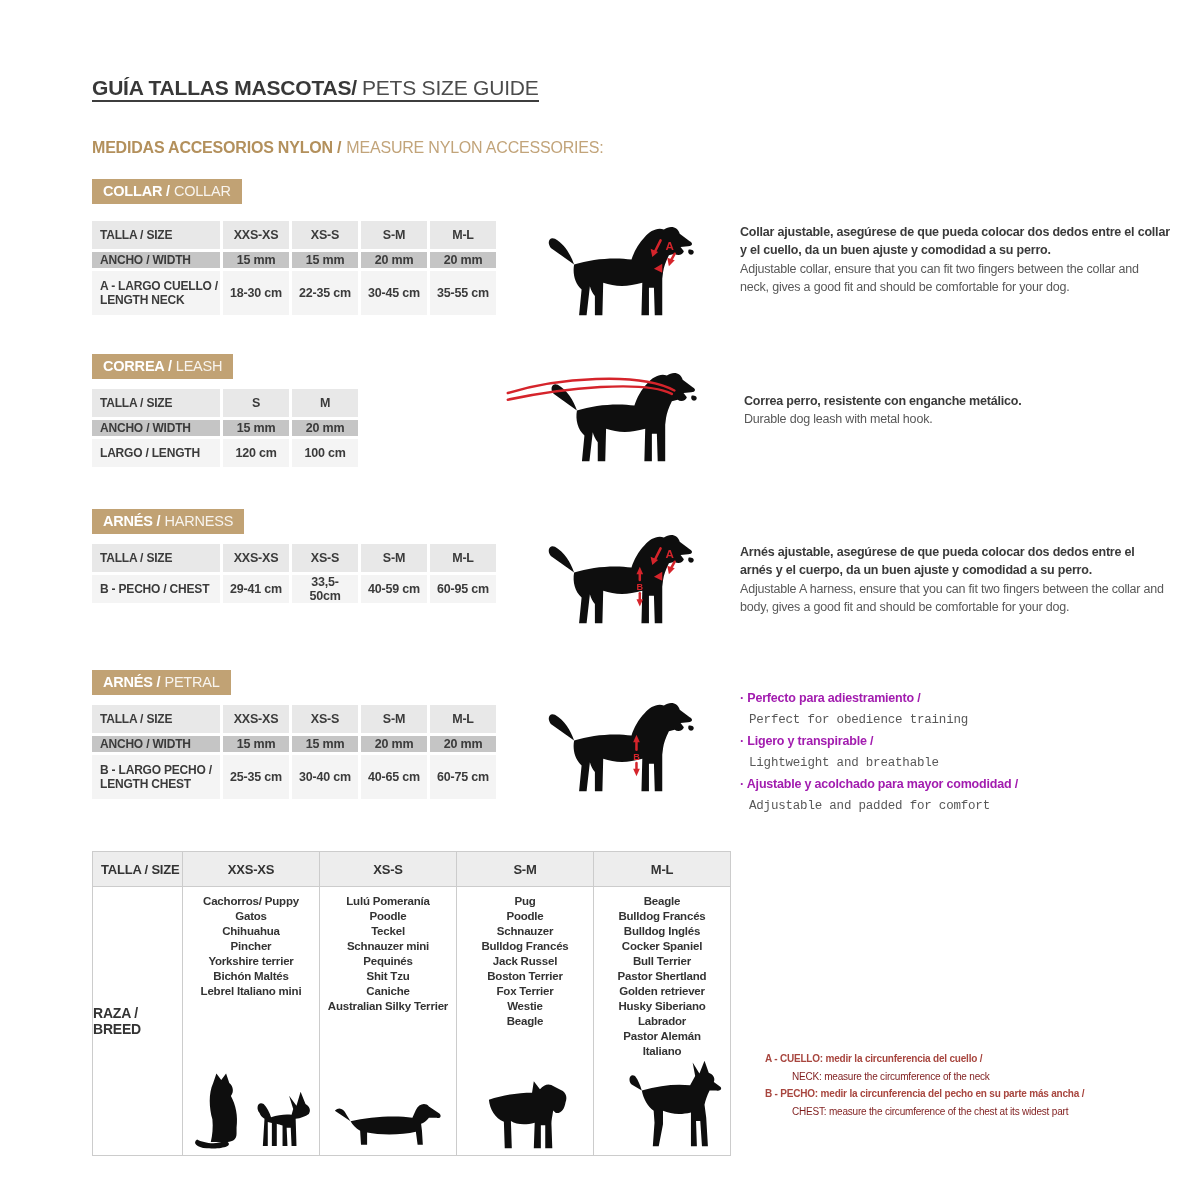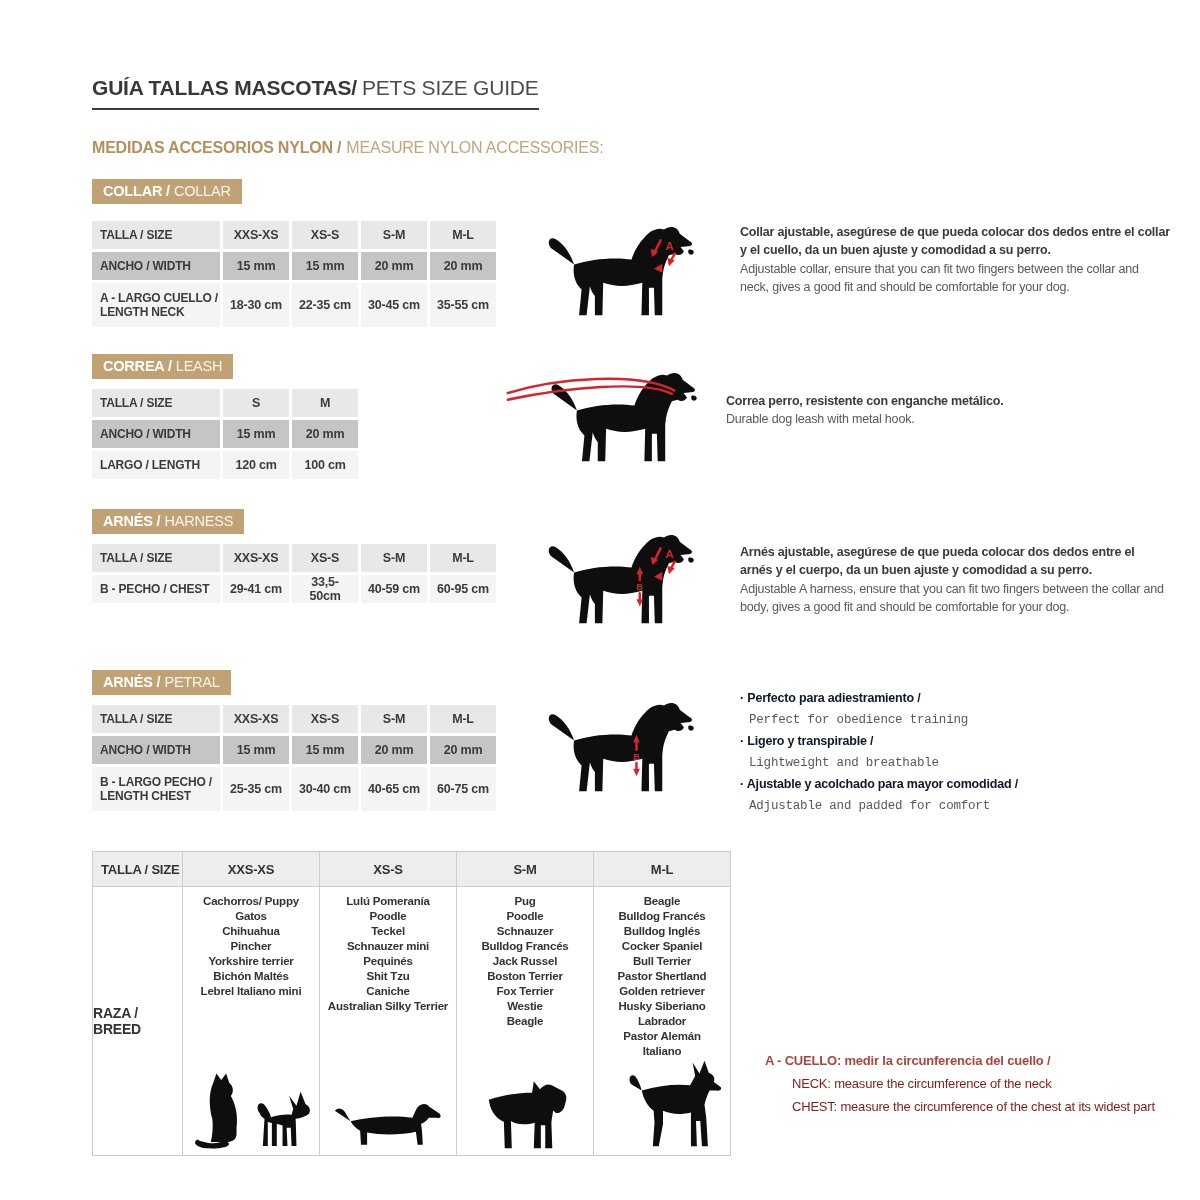--- a/index.html
+++ b/index.html
@@ -2,66 +2,66 @@
 <html><head>
 <meta charset="utf-8">
 <style>
   html,body{margin:0;padding:0;background:#ffffff;}
   #canvas{position:relative;width:1200px;height:1200px;background:#ffffff;
           font-family:"Liberation Sans",sans-serif;color:#3b3b3b;overflow:hidden;}
   .abs{position:absolute;}
 
   
   .title{font-size:21px;font-weight:700;color:#383838;display:inline-block;
-         border-bottom:2px solid #3d3d3d;padding-bottom:8px;letter-spacing:-0.2px;}
+         border-bottom:2px solid #3d3d3d;letter-spacing:-0.2px;}
   .title .en{font-weight:400;color:#4c4c4c;margin-left:5px;}
   .subtitle{font-size:16px;font-weight:700;color:#b3905c;letter-spacing:-0.2px;}
   .subtitle .en{font-weight:400;color:#c2a47a;margin-left:5px;}
 
   
   .badge{display:inline-block;background:#c1a274;color:#ffffff;font-weight:700;
          font-size:14.5px;padding:4px 11px 5px;letter-spacing:-0.2px;}
   .badge .en{font-weight:400;color:rgba(255,255,255,0.88);margin-left:4px;}
 
   
   table.sizes{border-collapse:separate;border-spacing:3px 3px;margin-left:-3px;margin-top:-3px;
               font-size:12.5px;font-weight:700;color:#3b3b3b;letter-spacing:-0.2px;}
   table.sizes td{padding:0 4px;text-align:center;vertical-align:middle;}
   table.sizes td.lab{text-align:left;padding-left:8px;padding-right:2px;width:118px;font-size:12px;}
   table.sizes td.val{width:58px;}
   tr.r0 td{background:#e8e8e8;height:28px;}
-  tr.r1 td{background:#c5c5c5;height:28px;}
+  tr.r1 td{background:#c5c5c5;height:16px;}
   tr.r2 td{background:#f4f4f4;height:28px;}
   tr.tall td{height:44px;}
 
   
   .desc{width:430px;font-size:12.5px;line-height:1.46;letter-spacing:-0.2px;}
   .desc .es{font-weight:700;color:#3a3a3a;}
   .desc .en{color:#585858;}
   .bullets{width:430px;font-size:12.5px;line-height:1.72;letter-spacing:-0.2px;}
-  .bullets .es{font-weight:700;color:#0f172a;}
+  .bullets .es{font-weight:700;color:#a21caf;}
   .bullets .es::before{content:"· ";}
   .bullets .en{color:#585858;padding-left:9px;font-family:Liberation Mono, monospace;}
 
   
   table.breeds{border-collapse:collapse;font-size:11.5px;color:#333;letter-spacing:-0.2px;}
   table.breeds td{border:1px solid #cccccc;vertical-align:top;padding:0;}
   table.breeds tr.bhead td{background:#ededed;height:34px;vertical-align:middle;
                            font-size:13px;font-weight:700;text-align:center;}
   table.breeds tr.bhead td.first{text-align:left;padding-left:8px;}
   td.raza{width:81px;vertical-align:middle !important;text-align:left;
           font-size:14px;font-weight:700;}
   td.bcol{width:136px;}
   .bcell{position:relative;height:268px;padding-top:7px;box-sizing:border-box;}
   .breedlist div{text-align:center;font-weight:700;line-height:15px;}
   .sil{position:absolute;left:0;right:0;bottom:5px;display:flex;
        justify-content:center;align-items:flex-end;gap:10px;}
 
   
-  .notes{width:430px;font-size:13px;line-height:1.75;letter-spacing:-0.2px;}
+  .notes{width:430px;font-size:10px;line-height:1.75;letter-spacing:-0.2px;}
   .notes .es{font-weight:700;color:#a8463f;}
   .notes .en{color:#7f1d1d;padding-left:27px;}
 
   
   .rl{stroke:#d5242b;stroke-width:3;fill:none;stroke-linecap:round;}
   .rf{fill:#d5242b;}
   .rt{fill:#d5242b;font-weight:bold;font-size:14px;text-anchor:middle;
       font-family:"Liberation Sans",sans-serif;}
   .rtsm{fill:#d5242b;font-weight:bold;font-size:11px;text-anchor:middle;
       font-family:"Liberation Sans",sans-serif;}
@@ -154,21 +154,21 @@
   </tbody>
     </table>
 
   <svg class="abs" style="left:502px;top:368px" width="204" height="100" viewBox="-55 0 245 120">
     <use href="#dog-shape"></use>
     <use href="#dog-tongue"></use>
     <path class="rl" d="M-48,30 C10,12 110,4 152,27"></path>
     <path class="rl" d="M-48,38 C20,24 115,14 149,31"></path>
   </svg>
 
-  <div class="abs desc" style="left:726px;top:392px">
+  <div class="abs desc" style="left:744px;top:392px">
     <div class="es">Correa perro, resistente con enganche metálico.</div>
     <div class="en">Durable dog leash with metal hook.</div>
   </div>
 
   <div class="abs badge" style="left:92px;top:509px"><span>ARNÉS /</span><span class="en">HARNESS</span></div>
 
   <table class="sizes abs" style="left:92px;top:544px">
     <tbody>
         <tr class="r0">
       <td class="lab">TALLA / SIZE</td>
@@ -348,16 +348,17 @@
           </div>
         </div>
       </td>
     </tr>
   </tbody>
     </table>
 
   <div class="abs notes" style="left:765px;top:1050px">
     <div class="es">A - CUELLO: medir la circunferencia del cuello /</div>
     <div class="en">NECK: measure the circumference of the neck</div>
+    <div class="es">B - PECHO: medir la circunferencia del pecho en su parte más ancha /</div>
     <div class="en">CHEST: measure the circumference of the chest at its widest part</div>
   </div>
 
 </div>
 
 </body></html>

